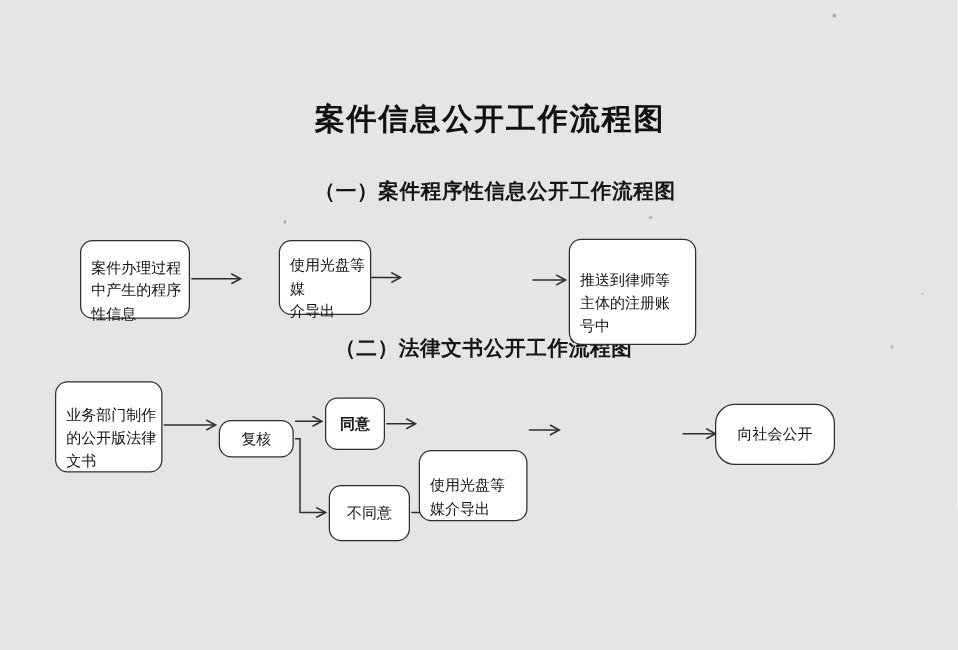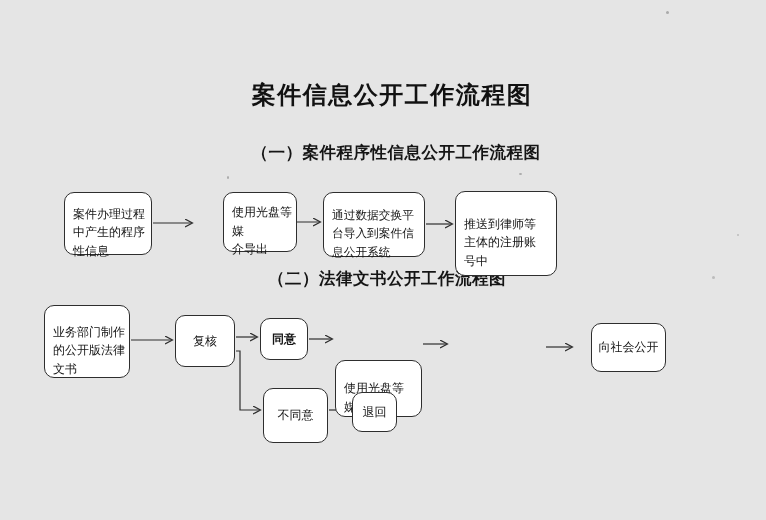--- a/index.html
+++ b/index.html
@@ -53,26 +53,26 @@
   .node.single    { justify-content: center; padding: 2px 4px; text-align: center; }
 
   
   .f1-source { left: 64px;  top: 192px; width: 88px;  height: 63px; }
   .f1-export { left: 195px; top: 192px; width: 74px;  height: 60px; margin-left: 28px; }
   .f1-import { left: 323px; top: 192px; width: 102px; height: 65px; font-size: 11.7px; }
   .f1-push   { left: 455px; top: 191px; width: 102px; height: 85px; }
 
   
   .f2-source  { left: 44px;  top: 305px; width: 86px; height: 73px; }
-  .f2-review  { left: 175px; top: 315px; width: 60px; height: 52px; }
+  .f2-review  { left: 175px; top: 336px; width: 60px; height: 30px; }
   .f2-approve { left: 260px; top: 318px; width: 48px; height: 42px; font-weight: bold; }
   .f2-export  { left: 335px; top: 318px; width: 87px; height: 57px; margin-top: 42px; }
   .f2-import  { left: 450px; top: 309px; width: 95px; height: 77px; line-height: 1.5; }
-  .f2-publish { left: 591px; top: 323px; width: 75px; height: 49px; }
-  .f2-reject  { left: 263px; top: 388px; width: 65px; height: 55px; }
+  .f2-publish { left: 572px; top: 323px; width: 96px; height: 49px; border-radius: 16px; }
+  .f2-reject  { left: 263px; top: 388px; width: 65px; height: 45px; }
   .f2-return  { left: 352px; top: 392px; width: 45px; height: 40px; }
 
   .connectors {
     position: absolute;
     left: 0; top: 0;
     width: 766px; height: 520px;
     pointer-events: none;
   }
   .speck { position: absolute; background: #8a8a8a; border-radius: 50%; opacity: 0.65; }
   .speck-1 { left: 666px; top: 11px;  width: 3px; height: 3px; }
@@ -110,36 +110,32 @@
       <polyline points="236,351 240,351 240,410 260,410" marker-end="url(#ah)"></polyline>
       <line x1="329" y1="410" x2="349" y2="410" marker-end="url(#ah)"></line>
     </g>
   </svg>
 
   <div class="node multiline f1-source">案件办理过程
 中产生的程序
 性信息</div>
   <div class="node multiline f1-export">使用光盘等媒
 介导出</div>
-  <div class="node multiline f1-import">通过数据交换平
-台导入到案件信
-息公开系统</div>
   <div class="node multiline f1-push">推送到律师等
 主体的注册账
 号中</div>
 
   <div class="node multiline f2-source">业务部门制作
 的公开版法律
 文书</div>
   <div class="node single   f2-review">复核</div>
   <div class="node single   f2-approve">同意</div>
   <div class="node multiline f2-export">使用光盘等
 媒介导出</div>
   <div class="node single   f2-publish">向社会公开</div>
   <div class="node single   f2-reject">不同意</div>
-  <div class="node single   f2-return">退回</div>
 
   <span class="speck speck-1"></span>
   <span class="speck speck-2"></span>
   <span class="speck speck-3"></span>
   <span class="speck speck-4"></span>
   <span class="speck speck-5"></span>
 </div>
 
 </body></html>

